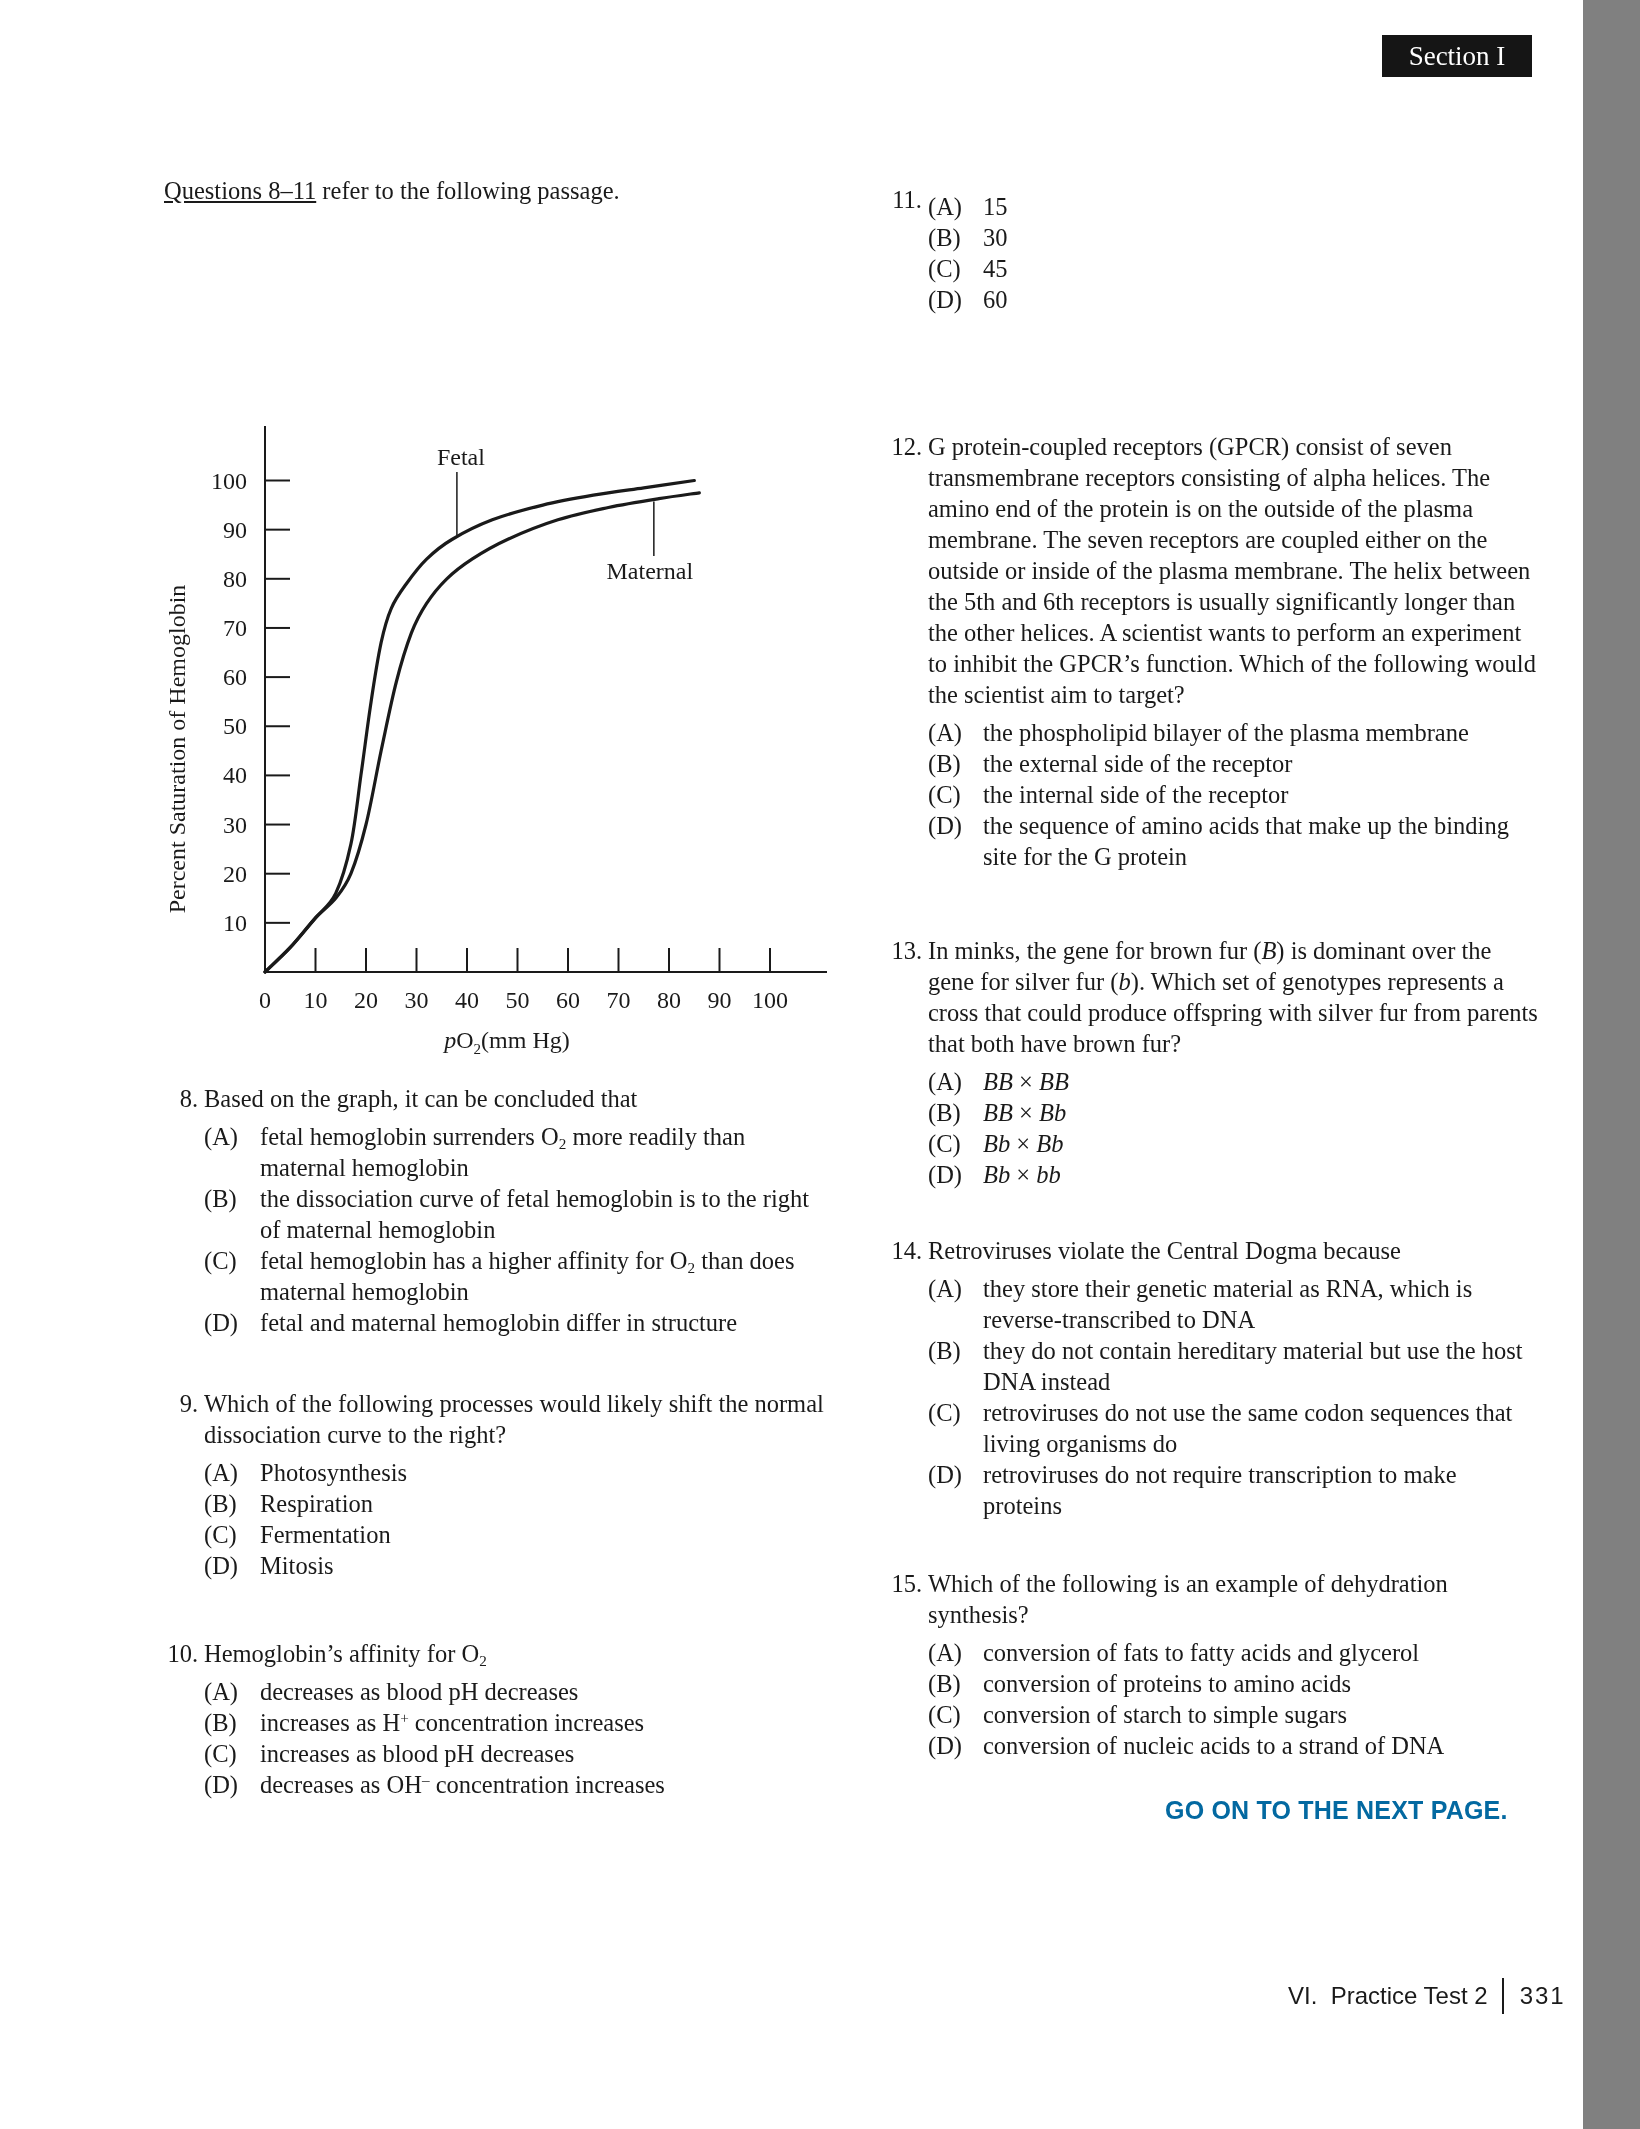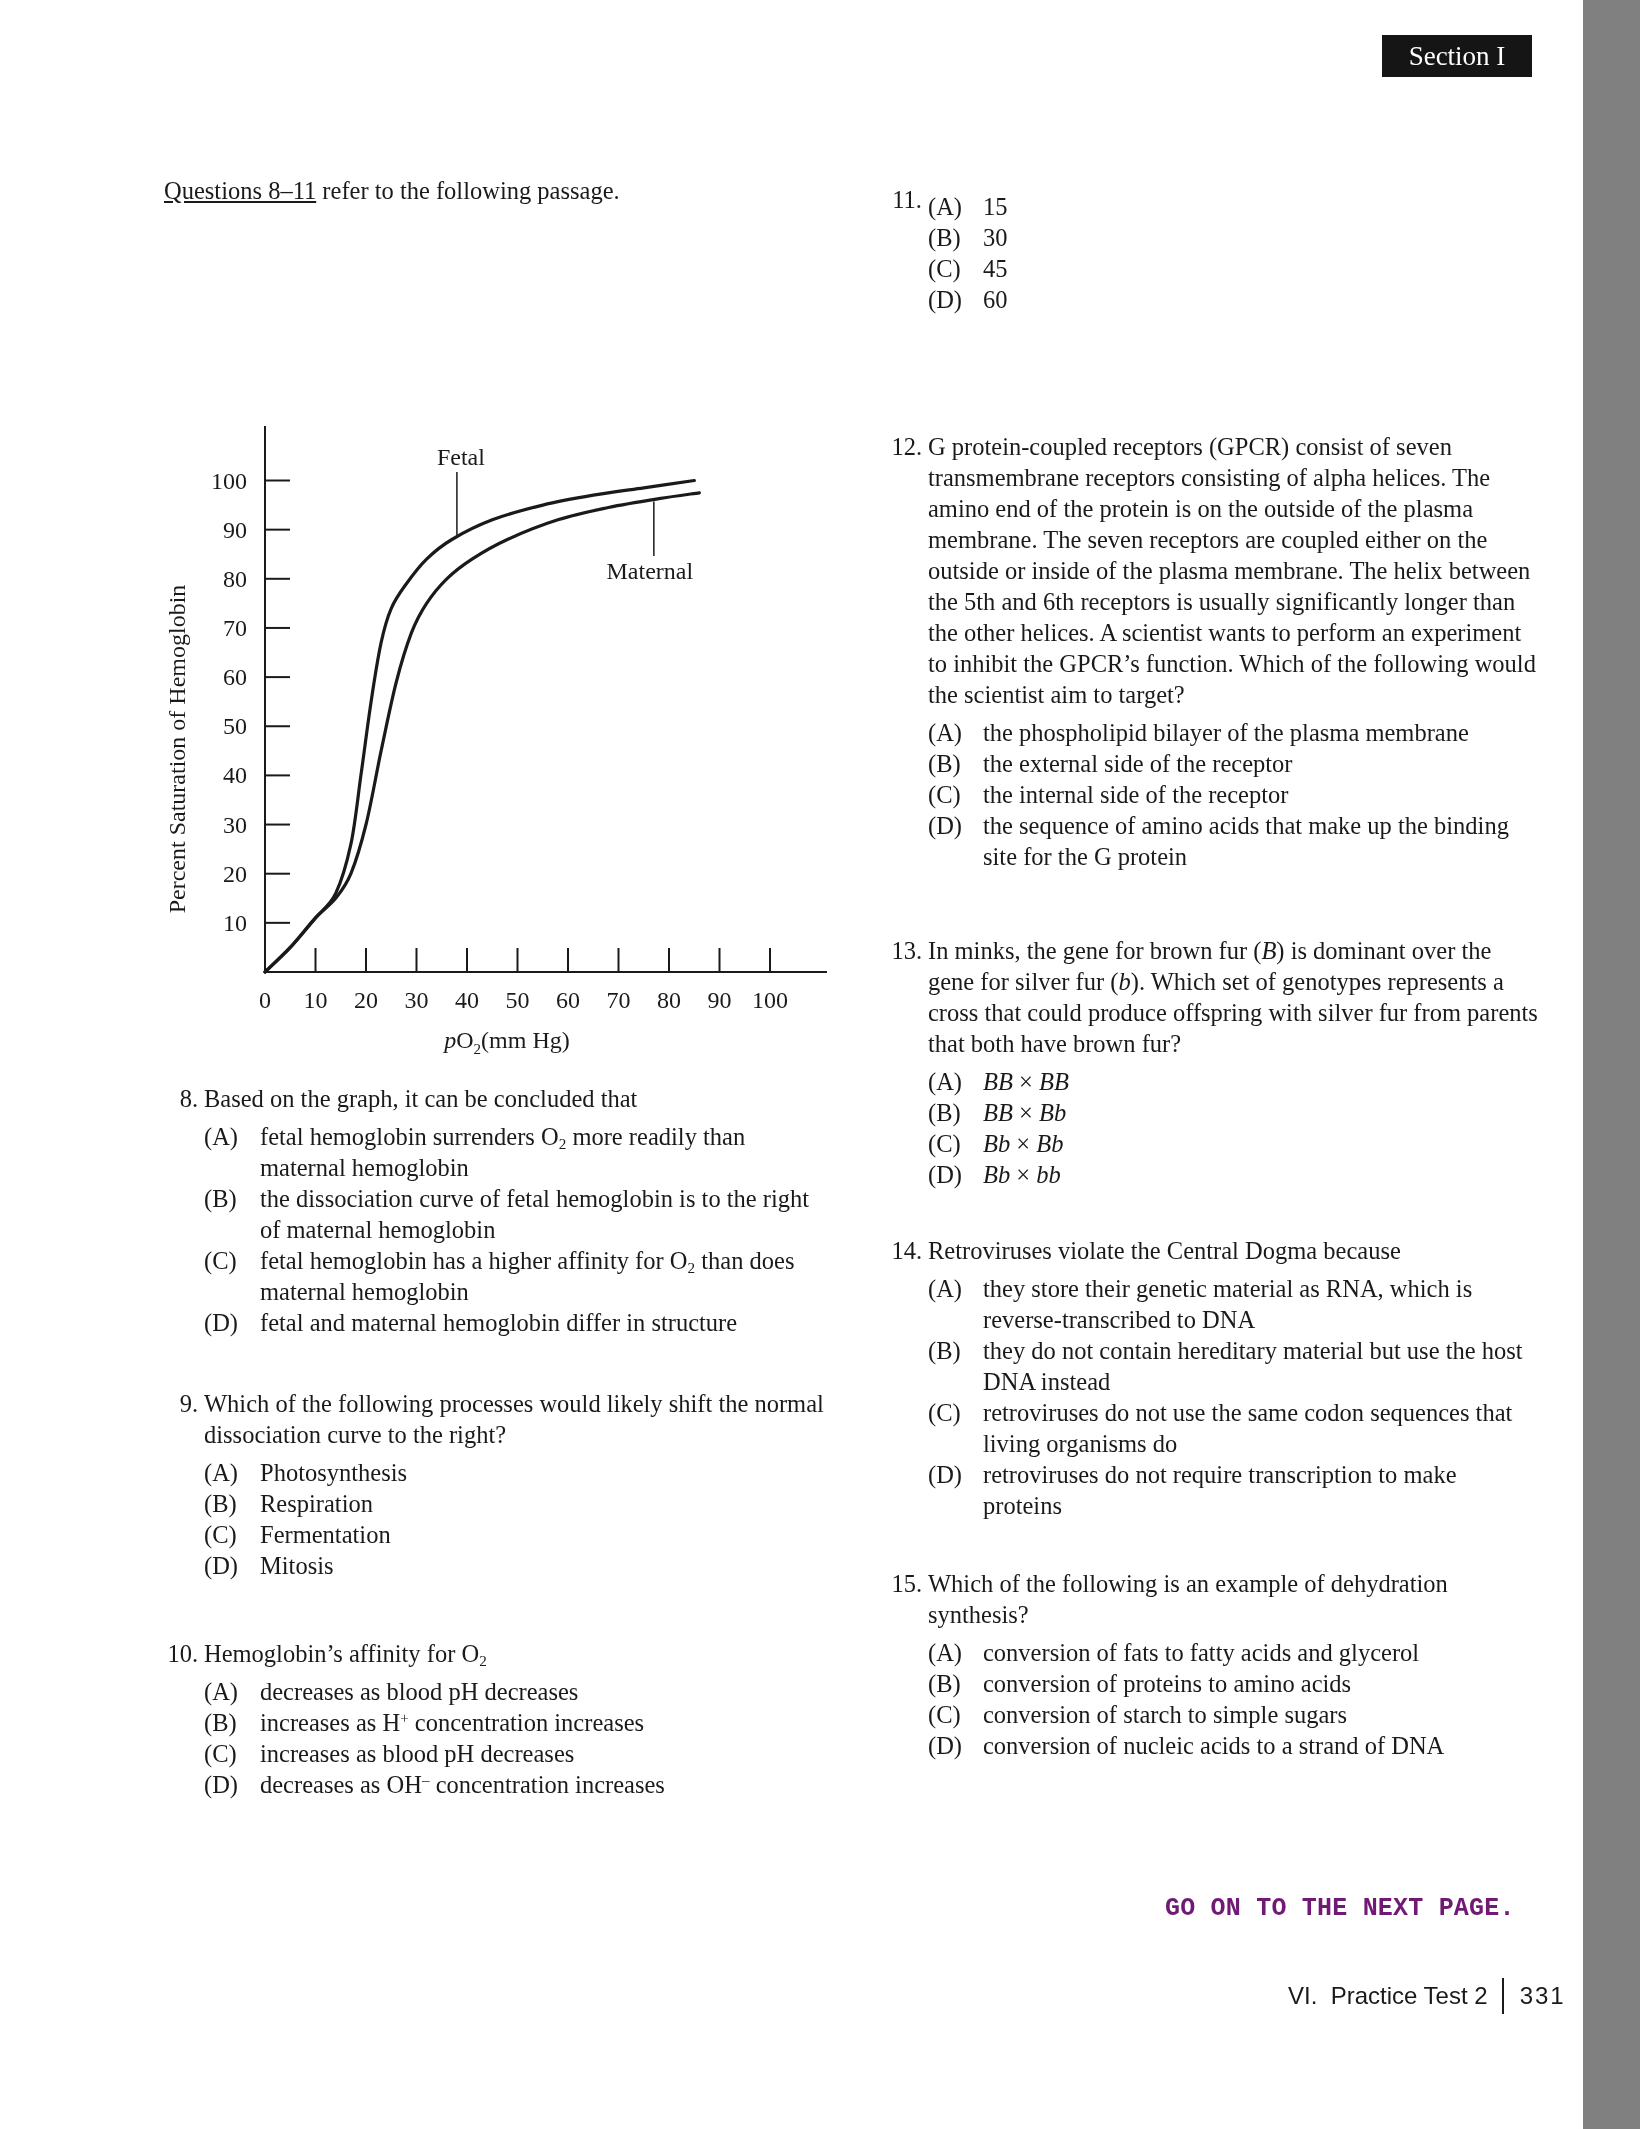--- a/index.html
+++ b/index.html
@@ -35,22 +35,22 @@
   .q9 { position: absolute; left: 0; top: 1213px; }
   .q10 { position: absolute; left: 0; top: 1463px; }
   .q8 .choices .choice, .q9 .choices .choice, .q10 .choices .choice { padding-left: 56px; }
 
   .r11 { position: absolute; left: 0; top: 0; margin-top: 9px; }
   .r12 { position: absolute; left: 0; top: 256px; }
   .r13 { position: absolute; left: 0; top: 760px; }
   .r14 { position: absolute; left: 0; top: 1060px; }
   .r15 { position: absolute; left: 0; top: 1393px; }
 
-  .go-on { position: absolute; left: 1165px; top: 1894px; font-family: Liberation Mono, monospace;
-           font-weight: bold; font-size: 25px; color: #701a75; letter-spacing: 0.2px; }
+  .go-on { position: absolute; left: 1165px; top: 1796px; font-family: Liberation Sans, sans-serif;
+           font-weight: bold; font-size: 25px; color: #0369a1; letter-spacing: 0.2px; }
   .footer { position: absolute; left: 1288px; top: 1978px; font-family: "Liberation Sans", "DejaVu Sans", sans-serif;
             font-size: 24px; color: #1a1a1a; display: flex; align-items: center; text-align: center; }
   .footer-sep { display: inline-block; width: 2px; height: 36px; background: #1a1a1a; margin: 0 16px 0 14px; }
   .footer-page { font-weight: normal; letter-spacing: 2px; }
 </style>
 </head>
 <body>
 
 <div class="side-bar"></div>
 <div class="section-badge">Section I</div>

